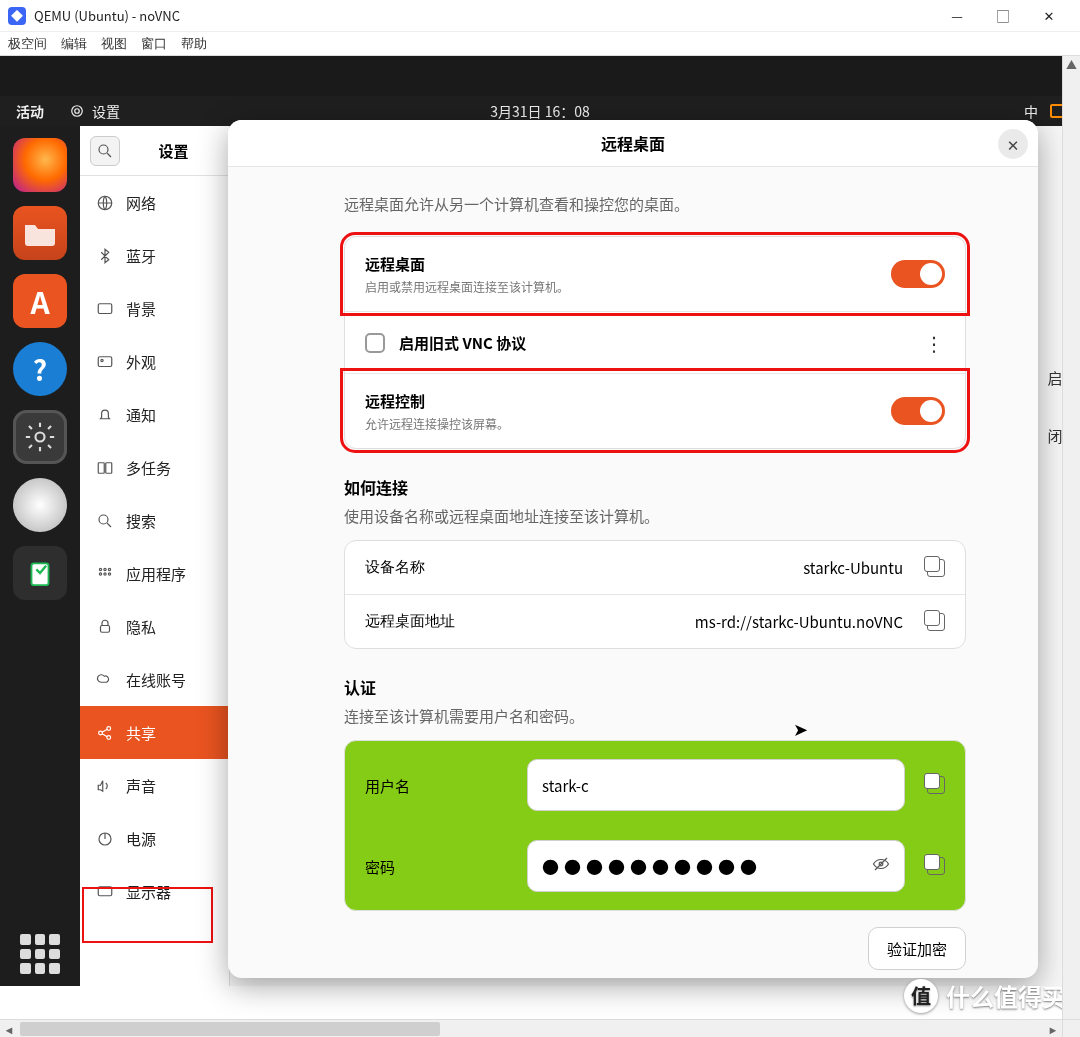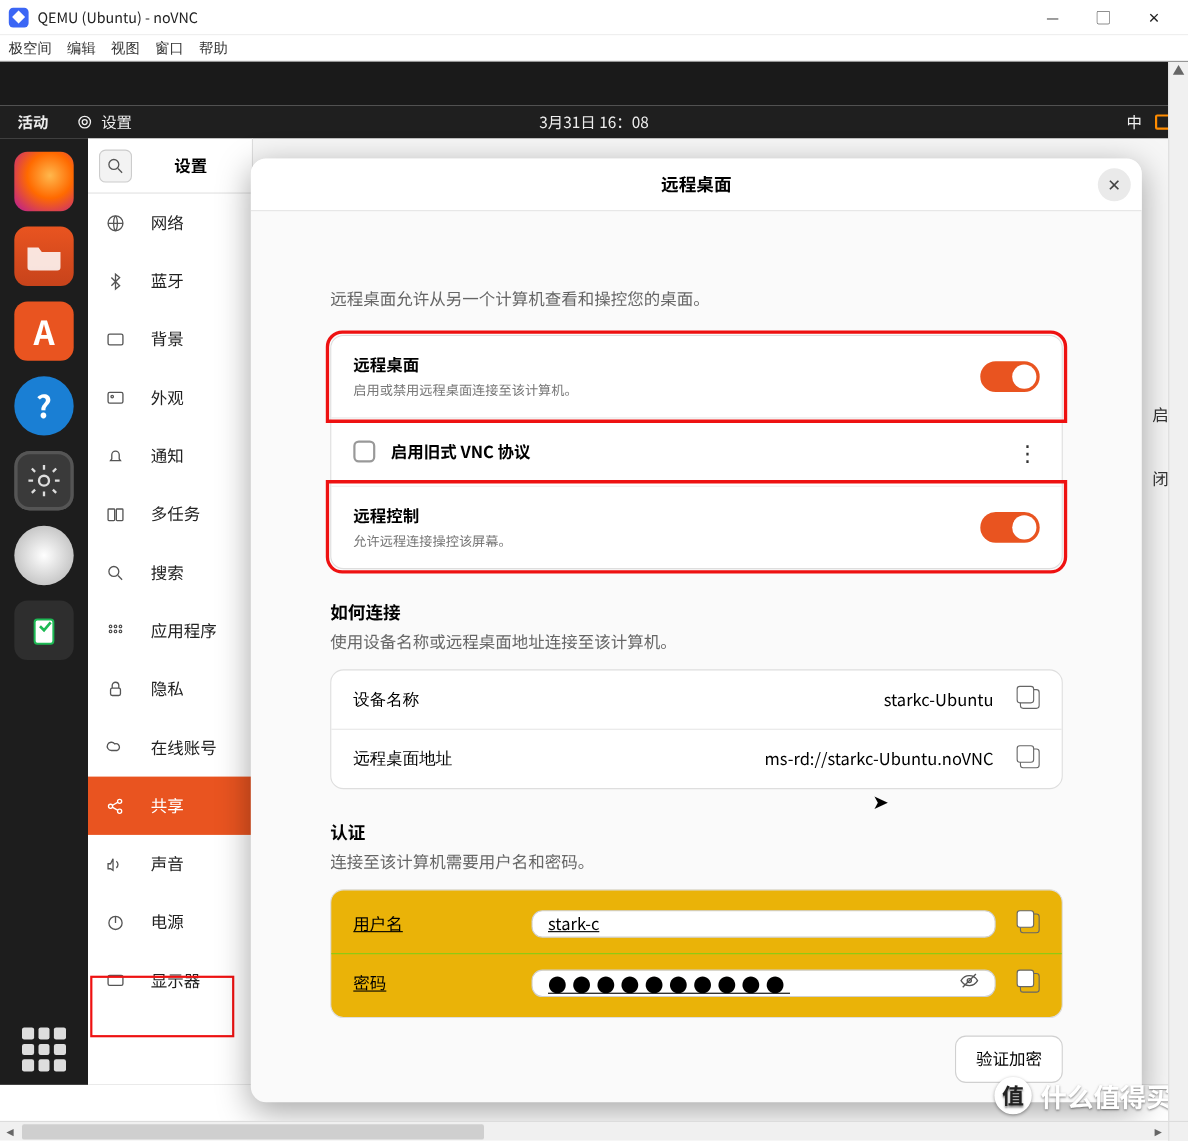--- a/index.html
+++ b/index.html
@@ -43,35 +43,35 @@
 .dock-grid { width: 40px; height: 40px; display: grid; grid-template-columns: repeat(3,1fr); grid-template-rows: repeat(3,1fr); gap: 4px; margin-bottom: 12px; }
 .dock-grid div { background: #ddd; border-radius: 2px; }
 .dock-item.active { outline: 3px solid #555; outline-offset: -3px; border-radius: 14px; }
 
 
 .settings-window { flex: 1; background: #fafafa; display: flex; position: relative; }
 .settings-sidebar { width: 150px; background: #fff; border-right: 1px solid #ddd; display: flex; flex-direction: column; }
 .sb-header { height: 50px; display: flex; align-items: center; padding: 0 10px; gap: 8px; border-bottom: 1px solid #e2e2e2; }
 .sb-header .search-btn { width: 30px; height: 30px; border: 1px solid #ccc; border-radius: 6px; background: #f3f3f3; display: flex; align-items: center; justify-content: center; }
 .sb-header .sb-title { flex: 1; text-align: center; font-weight: 600; font-size: 15px; }
-.sb-item { display: flex; align-items: center; gap: 23px; padding: 16px 16px; font-size: 15px; color: #222; border-bottom: 0; cursor: pointer; }
+.sb-item { display: flex; align-items: center; gap: 12px; padding: 16px 16px; font-size: 15px; color: #222; border-bottom: 0; cursor: pointer; }
 .sb-item.selected { background: #e95420; color: #fff; }
 .sb-item .ic { width: 18px; display: flex; justify-content: center; color: #555; }
 .sb-item.selected .ic { color: #fff; }
 
 .settings-pane { flex: 1; background: #f6f6f6; position: relative; }
 .pane-hint-row { position: absolute; right: 4px; display: flex; align-items: center; gap: 8px; font-size: 15px; color: #333; }
 .pane-hint-row .chev { font-size: 18px; color: #555; }
 
 
-.dialog { position: absolute; left: 228px; top: 144px; width: 810px; height: 858px; background: #fafafa; border-radius: 14px; box-shadow: 0 8px 30px rgba(0,0,0,.35); overflow: hidden; display: flex; flex-direction: column; gap: 43px; }
+.dialog { position: absolute; left: 228px; top: 120px; width: 810px; height: 858px; background: #fafafa; border-radius: 14px; box-shadow: 0 8px 30px rgba(0,0,0,.35); overflow: hidden; display: flex; flex-direction: column; }
 .dialog-header { height: 48px; display: flex; align-items: center; justify-content: center; position: relative; background: #fff; border-bottom: 1px solid #e5e5e5; }
 .dialog-header .dlg-title { font-weight: 700; font-size: 16px; }
 .dialog-header .dlg-close { position: absolute; right: 10px; top: 9px; width: 30px; height: 30px; border-radius: 50%; background: #eaeaea; display:flex; align-items:center; justify-content:center; font-size:15px; color:#444; }
-.dialog-body { padding: 26px 72px 20px; overflow-y: auto; }
+.dialog-body { padding: 26px 72px 20px; overflow-y: auto; margin-left: 44px; }
 .intro { color: #666; font-size: 15px; margin-bottom: 22px; }
 
 .group { background: #fff; border: 1px solid #dedede; border-radius: 12px; margin-bottom: 26px; }
 .row { display: flex; align-items: center; padding: 16px 20px; gap: 14px; }
 .row + .row { border-top: 1px solid #e7e7e7; }
 .row .labels { flex: 1; }
 .row .row-title { font-weight: 700; font-size: 15px; }
 .row .row-desc  { color: #777; font-size: 12px; margin-top: 4px; }
 .row-simple-title { font-size: 15px; }
 
@@ -86,24 +86,24 @@
 .section-desc  { color: #666; font-size: 15px; margin-bottom: 14px; }
 
 .kv-row .k { width: 160px; font-size: 15px; font-family: Liberation Serif, serif; }
 .kv-row .v { flex: 1; text-align: right; font-size: 15px; padding-right: 10px; }
 .copy-ic { width: 18px; height: 18px; border: 1.5px solid #666; border-radius: 3px; position: relative; }
 .copy-ic::after { content:""; position:absolute; left:-4px; top:-4px; width:14px; height:14px; border:1.5px solid #666; border-radius:3px; background:#fff;}
 
 .auth-row { display: flex; align-items: center; gap: 22px; padding: 14px 0; }
 .auth-row + .auth-row { border-top: 1px solid #84cc16; align-items: center; }
 .auth-label { width: 160px; font-size: 15px; padding-left: 20px;}
-.auth-input { flex: 1; height: 25px; border: 1px solid #d0d0d0; border-radius: 10px; padding: 0 14px; font-size: 15px; display:flex; align-items:center; background:#fff;}
+.auth-input { flex: 1; height: 52px; border: 1px solid #d0d0d0; border-radius: 10px; padding: 0 14px; font-size: 15px; display:flex; align-items:center; background:#fff;}
 .pw-dots { letter-spacing: 5px; font-size: 17px; }
 .eye { margin-left: auto; }
-.auth-wrap { background:#eab308; border:1px solid #dedede; border-radius:12px; padding: 4px 0; text-decoration: underline; }
+.auth-wrap { background:#84cc16; border:1px solid #dedede; border-radius:12px; padding: 4px 0; }
 
 .verify-btn { float: right; margin-top: 16px; padding: 10px 18px; background: #fff; border: 1px solid #d0d0d0; border-radius: 10px; font-size: 15px; }
 
 
 .cursor { position: absolute; left: 793px; top: 715px; font-size: 18px; color: #000; pointer-events: none; }
 
 
 .watermark { position: absolute; right: 14px; bottom: 24px; color: #fff; font-size: 24px; font-weight: 700; display: flex; align-items: center; gap: 8px; text-shadow: 0 1px 2px rgba(0,0,0,.5);}
 .watermark .wm-badge{ width:34px; height:34px; border-radius:50%; background:#fff; color:#222; display:flex; align-items:center; justify-content:center; font-size:20px; box-shadow: 0 1px 3px rgba(0,0,0,.4);}
 

